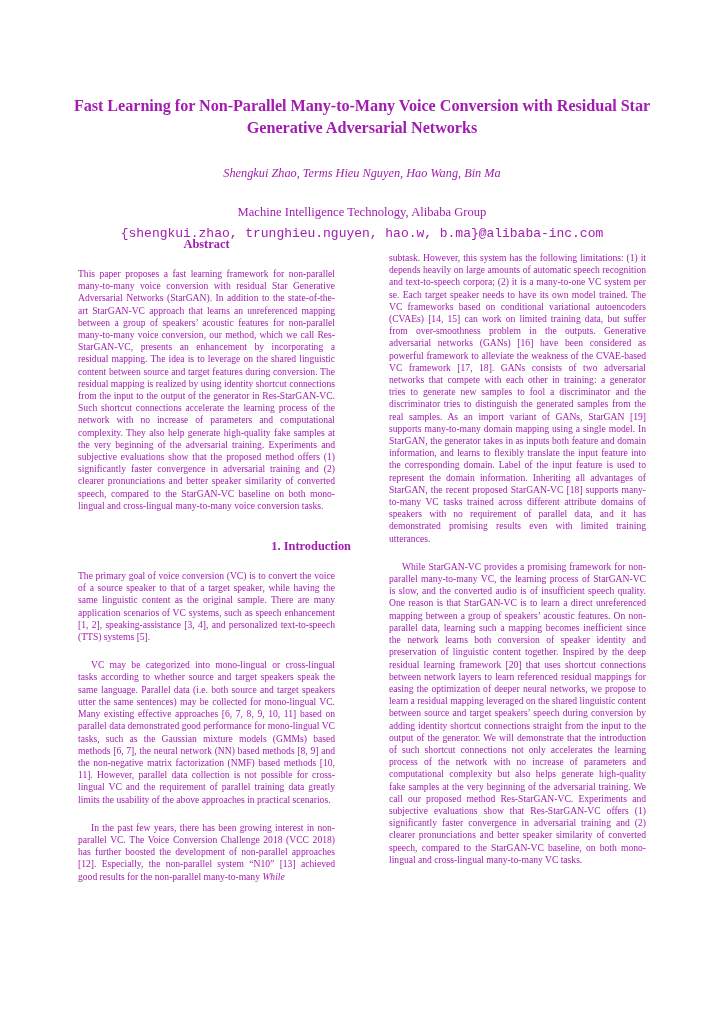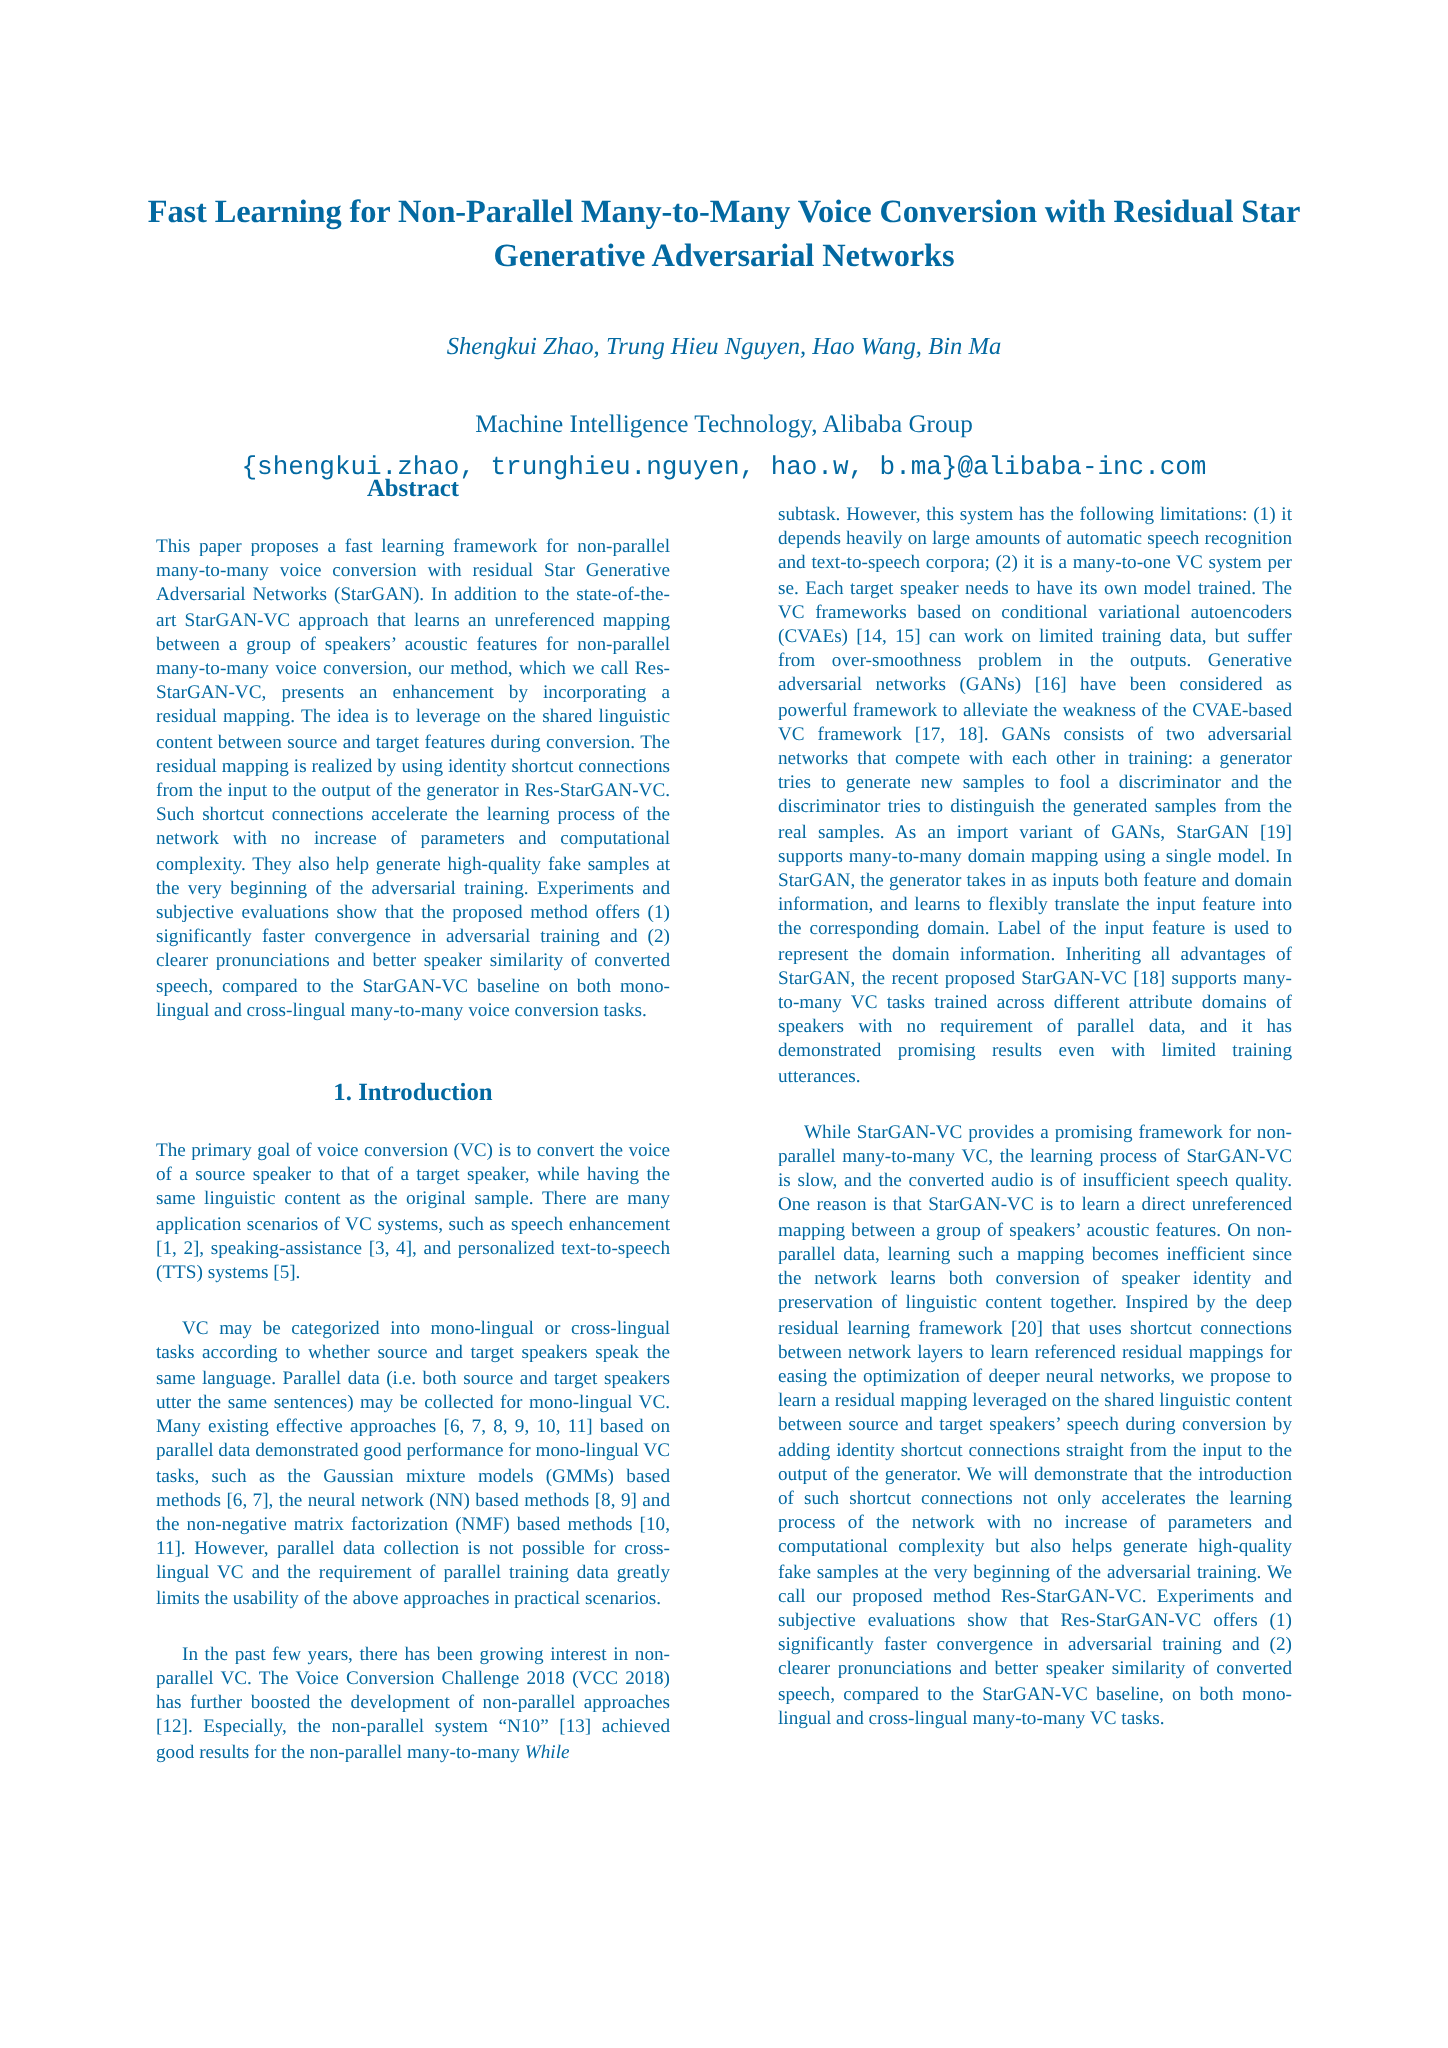--- a/index.html
+++ b/index.html
@@ -8,21 +8,21 @@
     background: #ffffff;
   }
   .page {
     position: relative;
     width: 724px;
     height: 1024px;
     background: #ffffff;
     margin: 0;
     overflow: hidden;
     font-family: "Liberation Serif", "DejaVu Serif", serif;
-    color: #0369a1;
+    color: #a21caf;
     -webkit-font-smoothing: antialiased;
   }
 
   
   .header {
     position: absolute;
     left: 62px;
     top: 96px;
     width: 600px;
     text-align: center;
@@ -71,20 +71,21 @@
   .section-head {
     text-align: center;
     font-size: 12.4px;
     font-weight: bold;
     margin: 0 0 4px 0;
     line-height: 16px;
   }
   .section-head.intro {
     margin-top: 26px;
     margin-bottom: 5px;
+    text-align: right;
   }
 
   p.body {
     margin: 16px;
     font-size: 9.6px;
     line-height: 12.2px;
     text-align: justify;
     text-justify: inter-word;
     hyphens: none;
   }
@@ -97,21 +98,21 @@
   .bold { font-weight: bold; }
   .ital { font-style: italic; }
 </style>
 </head>
 <body>
 
 <div class="page">
 
   <div class="header">
     <h1 class="paper-title">Fast Learning for Non-Parallel Many-to-Many Voice Conversion with Residual Star Generative Adversarial Networks</h1>
-    <div class="authors">Shengkui Zhao, Trung Hieu Nguyen, Hao Wang, Bin Ma</div>
+    <div class="authors">Shengkui Zhao, Terms Hieu Nguyen, Hao Wang, Bin Ma</div>
     <div class="affiliation">Machine Intelligence Technology, Alibaba Group</div>
     <div class="email">{shengkui.zhao, trunghieu.nguyen, hao.w, b.ma}@alibaba-inc.com</div>
   </div>
 
   <div class="columns">
 
     <div class="col">
       <div class="section-head">Abstract</div>
       <p class="body noindent">This paper proposes a fast learning framework for non-parallel many-to-many voice conversion with residual Star Generative Adversarial Networks (StarGAN). In addition to the state-of-the-art StarGAN-VC approach that learns an unreferenced mapping between a group of speakers’ acoustic features for non-parallel many-to-many voice conversion, our method, which we call Res-StarGAN-VC, presents an enhancement by incorporating a residual mapping. The idea is to leverage on the shared linguistic content between source and target features during conversion. The residual mapping is realized by using identity shortcut connections from the input to the output of the generator in Res-StarGAN-VC. Such shortcut connections accelerate the learning process of the network with no increase of parameters and computational complexity. They also help generate high-quality fake samples at the very beginning of the adversarial training. Experiments and subjective evaluations show that the proposed method offers (1) significantly faster convergence in adversarial training and (2) clearer pronunciations and better speaker similarity of converted speech, compared to the StarGAN-VC baseline on both mono-lingual and cross-lingual many-to-many voice conversion tasks.</p>
 

